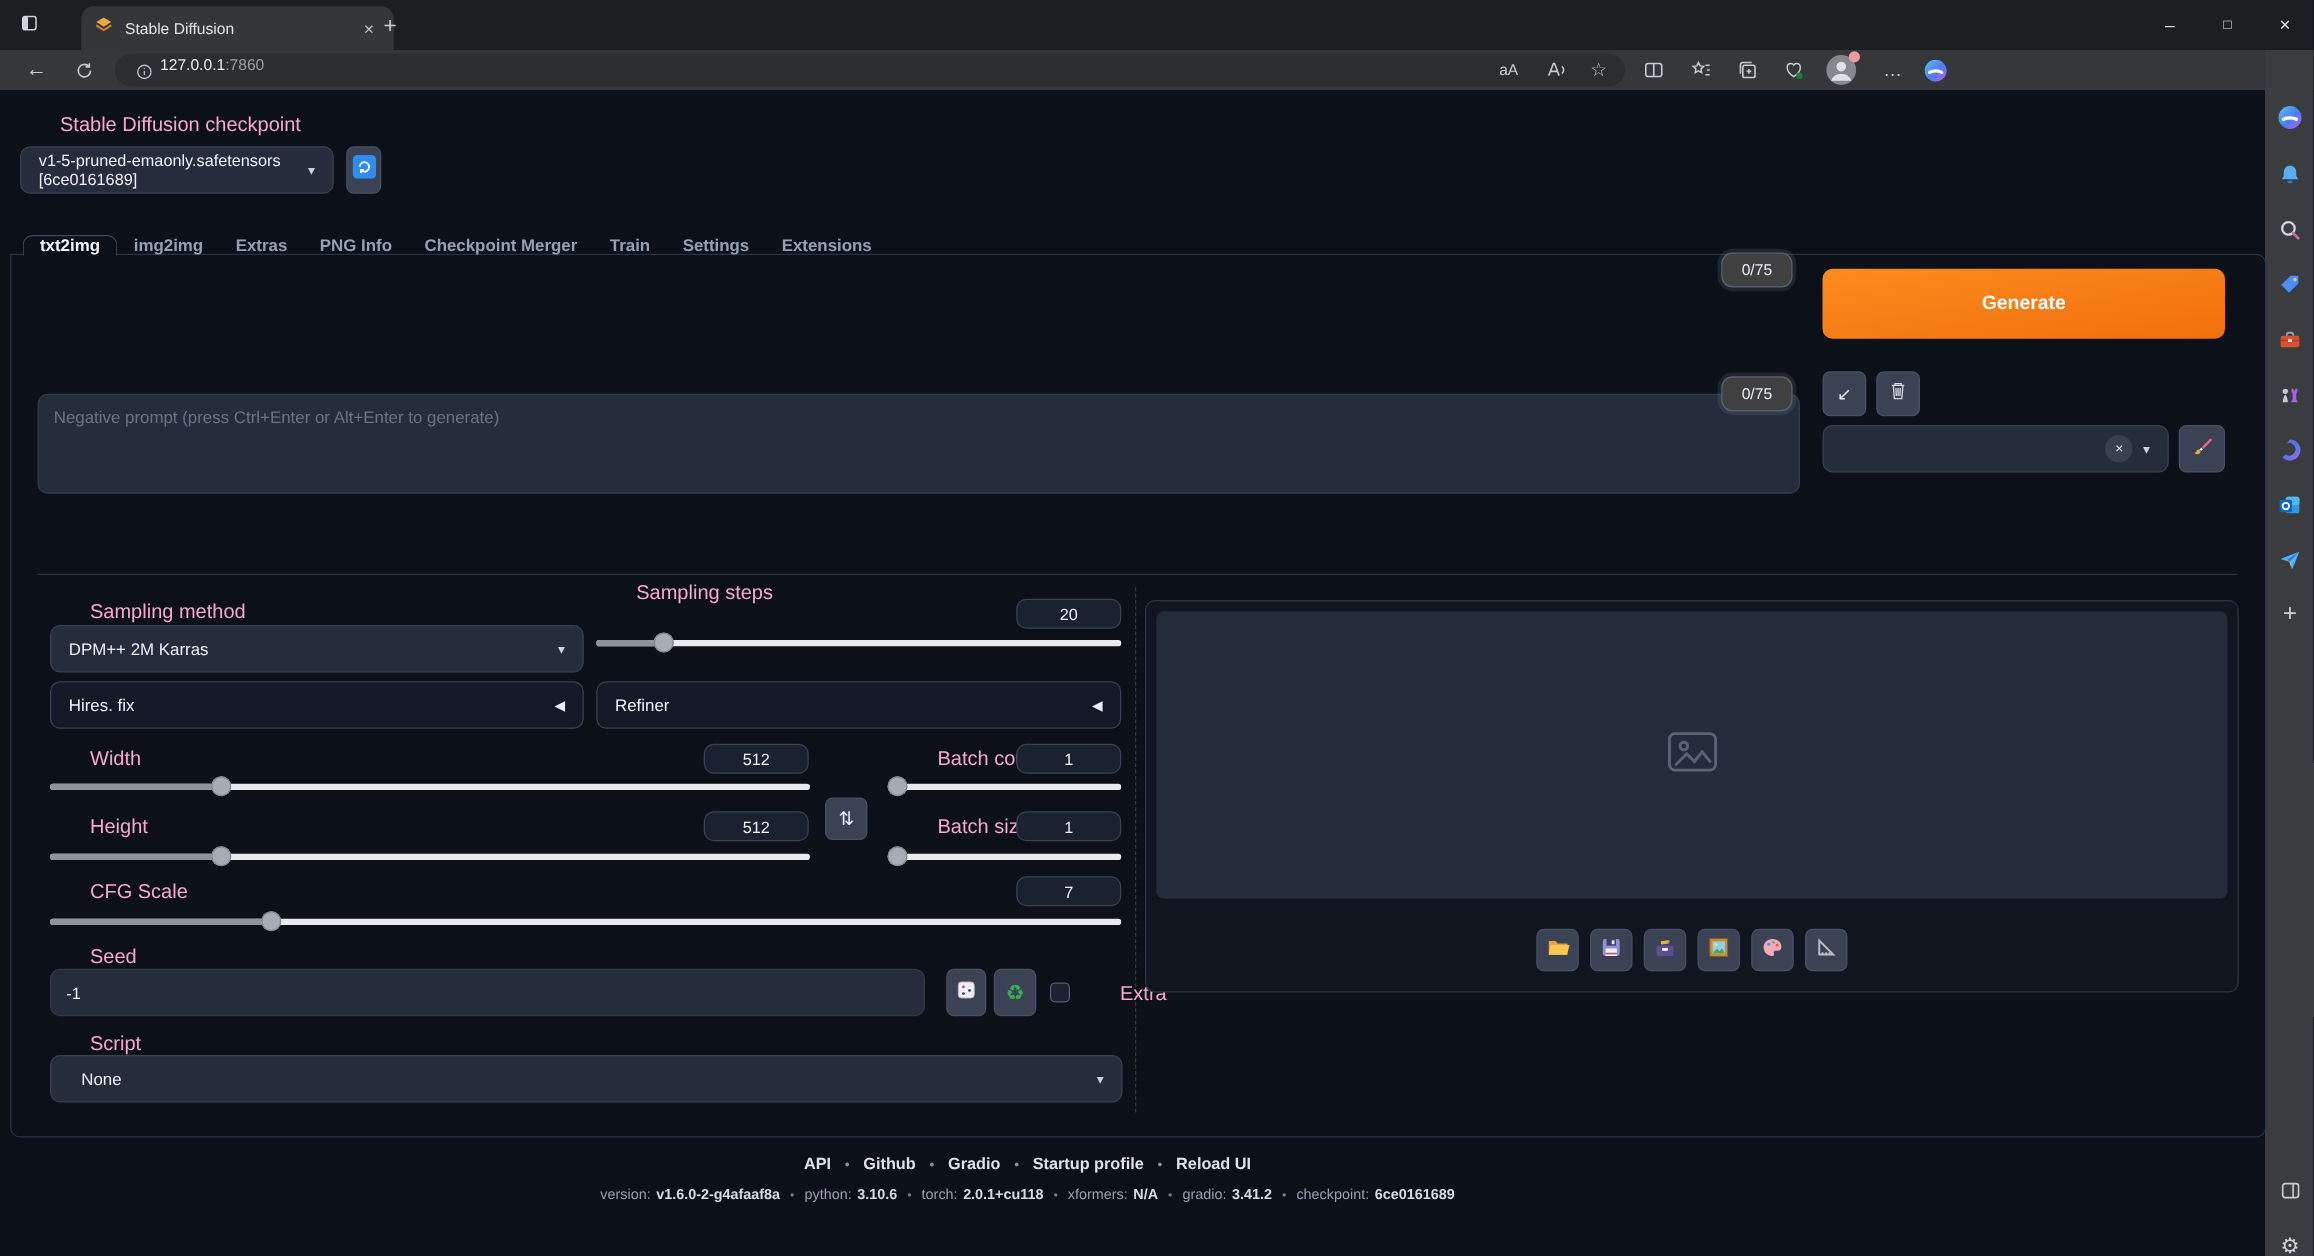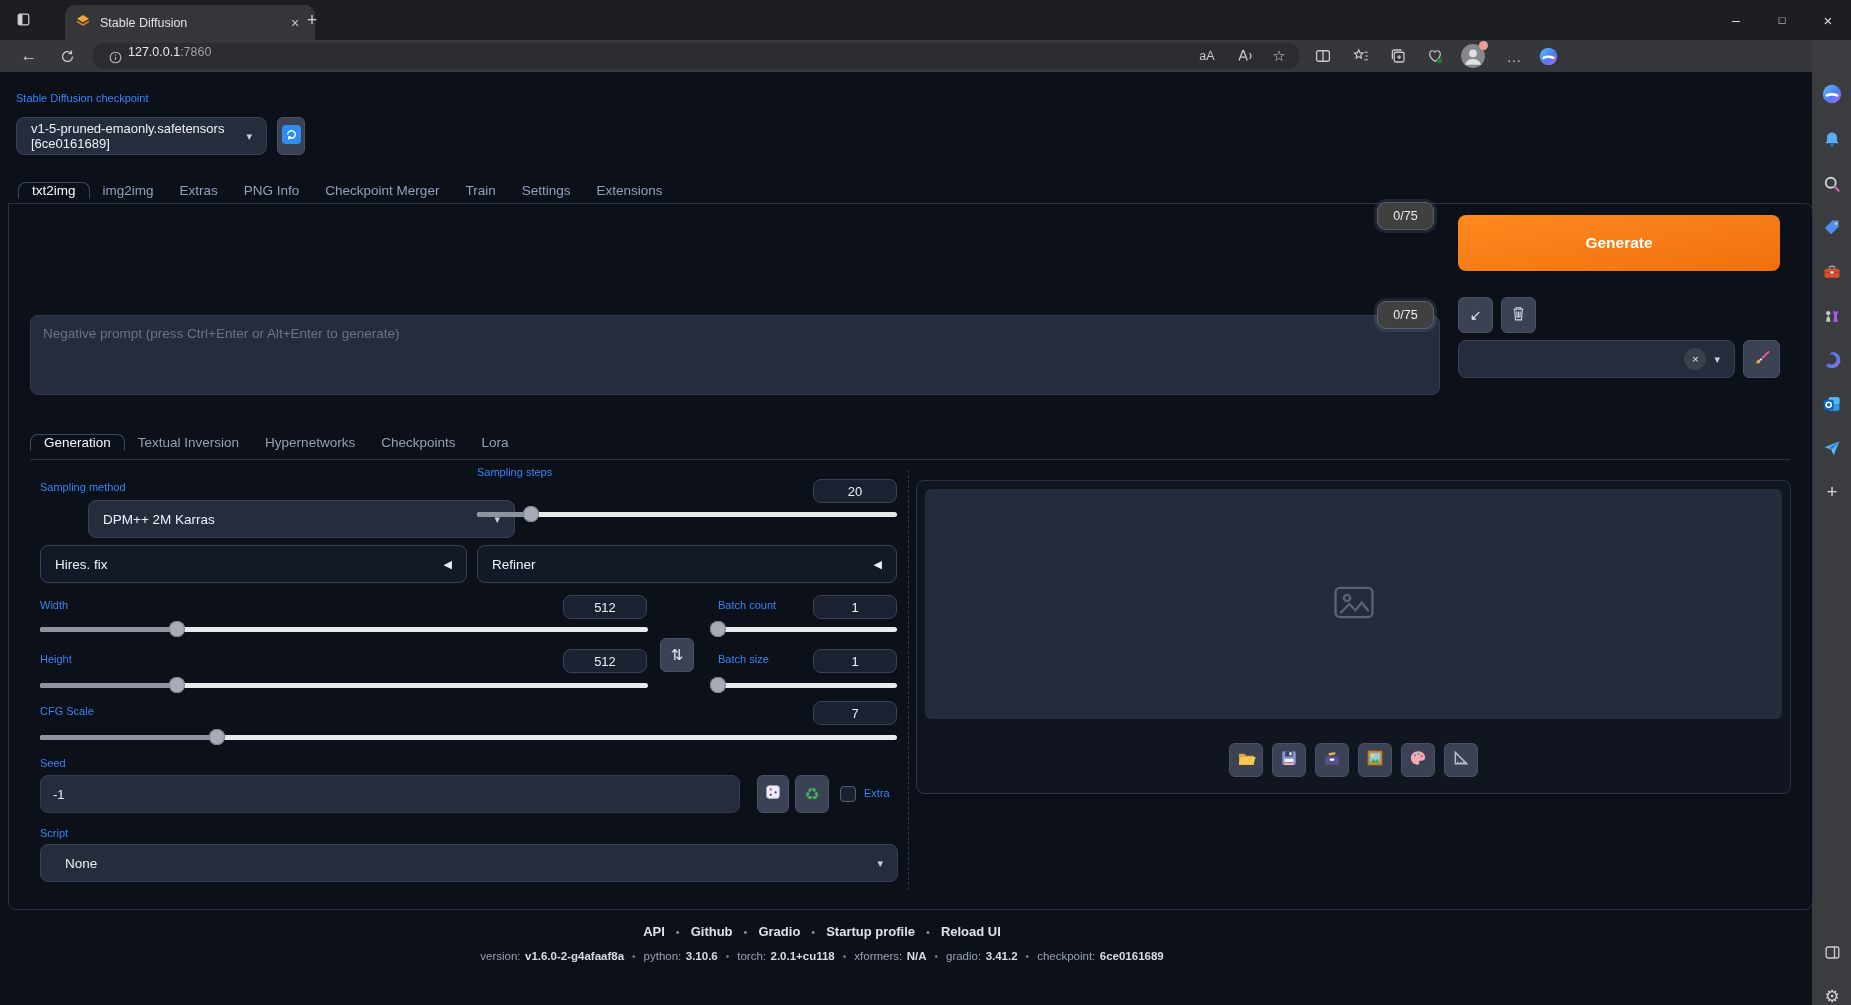--- a/index.html
+++ b/index.html
@@ -16,42 +16,42 @@
   .winbtn{position:absolute;top:0;width:46px;height:40px;display:flex;align-items:center;justify-content:center;color:#dfe2e5;}
   .toolbar{position:absolute;left:0;top:40px;width:1851px;height:32px;background:#35373a;}
   .omni{position:absolute;left:92px;top:3px;width:1208px;height:26px;background:#2b2d30;border-radius:13px;}
   .urlhost{position:absolute;left:128px;top:5px;font-size:12.5px;color:#e8eaec;}
   .urlport{color:#9ca1a6;}
   .tbicon{position:absolute;top:2px;width:30px;height:28px;display:flex;align-items:center;justify-content:center;color:#c9ccd0;}
   
   .esidebar{position:absolute;left:1812px;top:40px;width:39px;height:965px;background:#3a3c3f;}
   .sbicon{position:absolute;left:8px;width:24px;height:24px;display:flex;align-items:center;justify-content:center;color:#cfd2d6;}
   
-  .label{font-size:11px;color:#3b82f6;}
+  .label{font-size:16px;color:#f9a8d4;margin-left:32px;}
   .dd{background:#252d3c;border:1px solid #384155;border-radius:8px;display:flex;align-items:center;
       color:#edf0f6;font-size:13.5px;box-sizing:border-box;padding:0 14px;}
   .dd .caret{margin-left:auto;color:#ccd2dd;font-size:11px;}
   .numbox{background:#1a2130;border:1px solid #3a4356;border-radius:8px;color:#edf0f6;font-size:13px;
       display:flex;align-items:center;justify-content:center;box-sizing:border-box;}
   .acc{background:#131927;border:1px solid #3a4254;border-radius:8px;display:flex;align-items:center;
       justify-content:space-between;padding:16px 14px;color:#f0f3f9;font-size:13.5px;box-sizing:border-box;}
   .acc .arrow{color:#e8ecf4;font-size:11px;}
   .toolbtn{background:#3a4254;border:1px solid #485165;border-radius:6px;display:flex;align-items:center;
       justify-content:center;box-sizing:border-box;color:#e6eaf2;}
   .ta{background:#252d3c;border:1px solid #323b4e;border-radius:8px;width:100%;height:100%;resize:none;
       box-sizing:border-box;padding:10px 12px;color:#e8ecf4;font-size:13.5px;font-family:inherit;outline:none;}
   .ta::placeholder{color:#6a7385;}
   .pill{background:#404040;border:1px solid #596374;box-shadow:0 0 0 3px rgba(130,140,160,.16);
       border-radius:9px;color:#e9edf5;font-size:12.5px;display:flex;align-items:center;justify-content:center;}
   .slider{position:absolute;height:16px;}
   .sl-track{position:absolute;left:0;right:0;top:6px;height:5px;border-radius:3px;background:#e8eaee;}
   .sl-fill{position:absolute;left:0;top:6px;height:5px;border-radius:3px 0 0 3px;background:#8d939f;}
   .sl-handle{position:absolute;top:0;width:16px;height:16px;border-radius:50%;background:#a6abb5;
       box-shadow:inset 0 0 0 1px #81868f;}
-  .mtabrow{position:absolute;display:flex;align-items:center;z-index:3;}
+  .mtabrow{position:absolute;display:flex;align-items:flex-end;z-index:3;font-weight:bold;}
   .mtab{padding:0 13px;display:flex;align-items:center;font-size:13.5px;color:#93a0b6;}
   .mtab.on{color:#f4f6fa;border:1px solid #3b4763;border-bottom:1px solid #0c1019;
       border-radius:8px 8px 0 0;background:#0c1019;margin-bottom:-1px;}
   .panel{position:absolute;border:1px solid #283246;border-radius:0 8px 8px 8px;}
   .gal{position:absolute;border:1px solid #2c3547;border-radius:8px;background:#10151f;}
   .gal-prev{position:absolute;left:8px;right:8px;top:8px;height:230px;background:#242b3a;border-radius:6px;
       display:flex;align-items:center;justify-content:center;}
   .gbtnrow{position:absolute;left:0;right:0;bottom:16px;display:flex;justify-content:center;gap:9px;}
   .gbtn{width:34px;height:34px;background:#3a4254;border:1px solid #485165;border-radius:6px;
       display:flex;align-items:center;justify-content:center;box-sizing:border-box;}
@@ -312,32 +312,25 @@
     <span>
       <svg width="18" height="18" viewBox="0 0 24 24">
           <path d="M20.5 3.5l-9.2 9.2 1.9 1.9 9.2-9.2z" fill="#e85d8a"></path>
           <path d="M10.6 13.4l1.9 1.9-1.6 1.6-2.2-1.3z" fill="#f2f2f2"></path>
           <path d="M8.6 15.4c-1.6-.2-3 .8-3.4 2.4-.2.7-1 1.1-1.9 1 .9 1.4 2.8 2.2 4.4 1.7 1.7-.5 2.6-2.3 2-3.9z" fill="#f0a23c"></path>
         </svg>
     </span>
   </div>
 
   <div class="abs" style="left:30px;top:459px;width:1760px;border-top:1px solid #2a3342;"></div>
-  <div class="mtabrow" style="left:30px;top:424px;height:36px;">
-    <div class="mtab on">Generation</div>
-    <div class="mtab">Textual Inversion</div>
-    <div class="mtab">Hypernetworks</div>
-    <div class="mtab">Checkpoints</div>
-    <div class="mtab">Lora</div>
-  </div>
 
   <div class="vsep" style="left:908px;top:470px;height:420px;"></div>
 
   <div class="abs label" style="left:40px;top:481px;text-align:right;">Sampling method</div>
-  <div class="abs dd" style="left:40px;top:500px;width:427px;height:38px;margin-left:48px;">
+  <div class="abs dd" style="left:40px;top:500px;width:427px;height:38px;">
     <span>DPM++ 2M Karras</span>
     <span class="caret">▾</span>
   </div>
 
   <div class="abs label" style="left:477px;top:466px;">Sampling steps</div>
   <div class="abs numbox" style="left:813px;top:479px;width:84px;height:24px;">20</div>
   <div class="slider" style="left:477px;top:506px;width:420px;">
     <div class="sl-track"></div>
       <div class="sl-fill" style="width: 12.8%;"></div>
       <div class="sl-handle" style="left: calc(12.8% - 8px);"></div>

